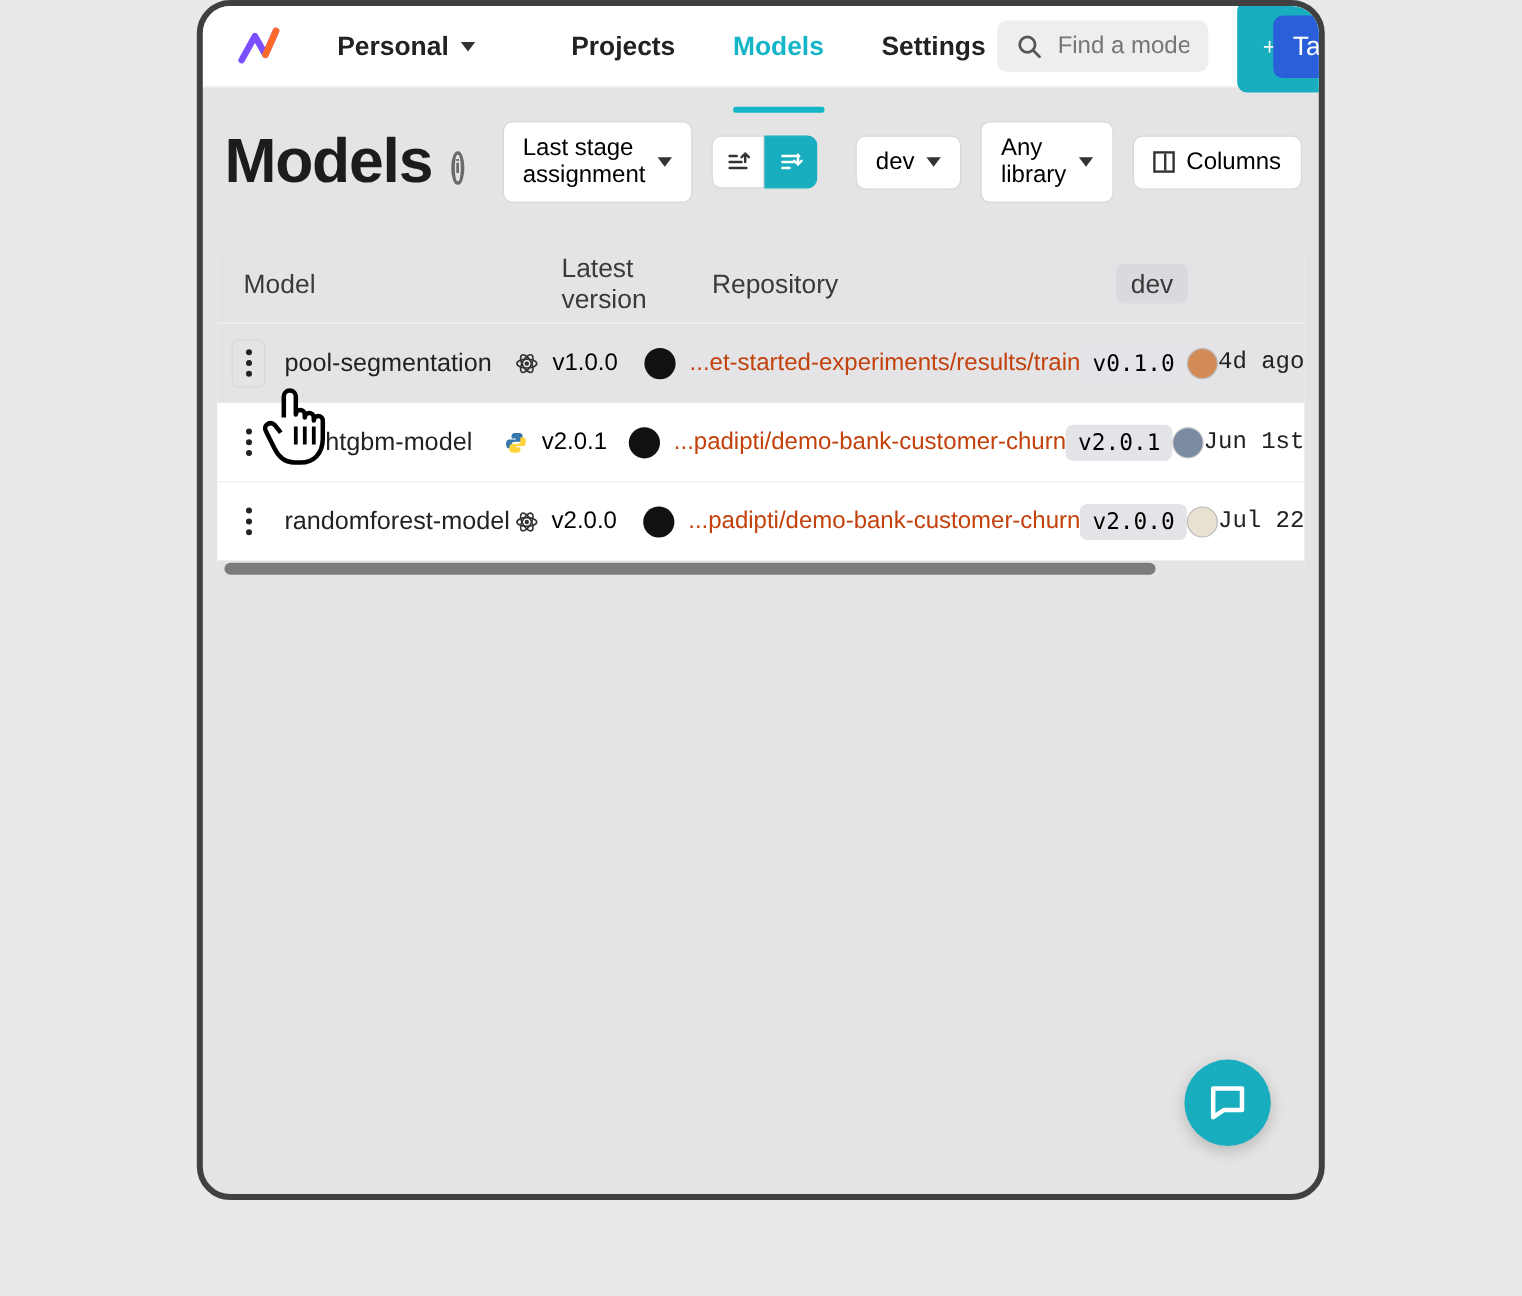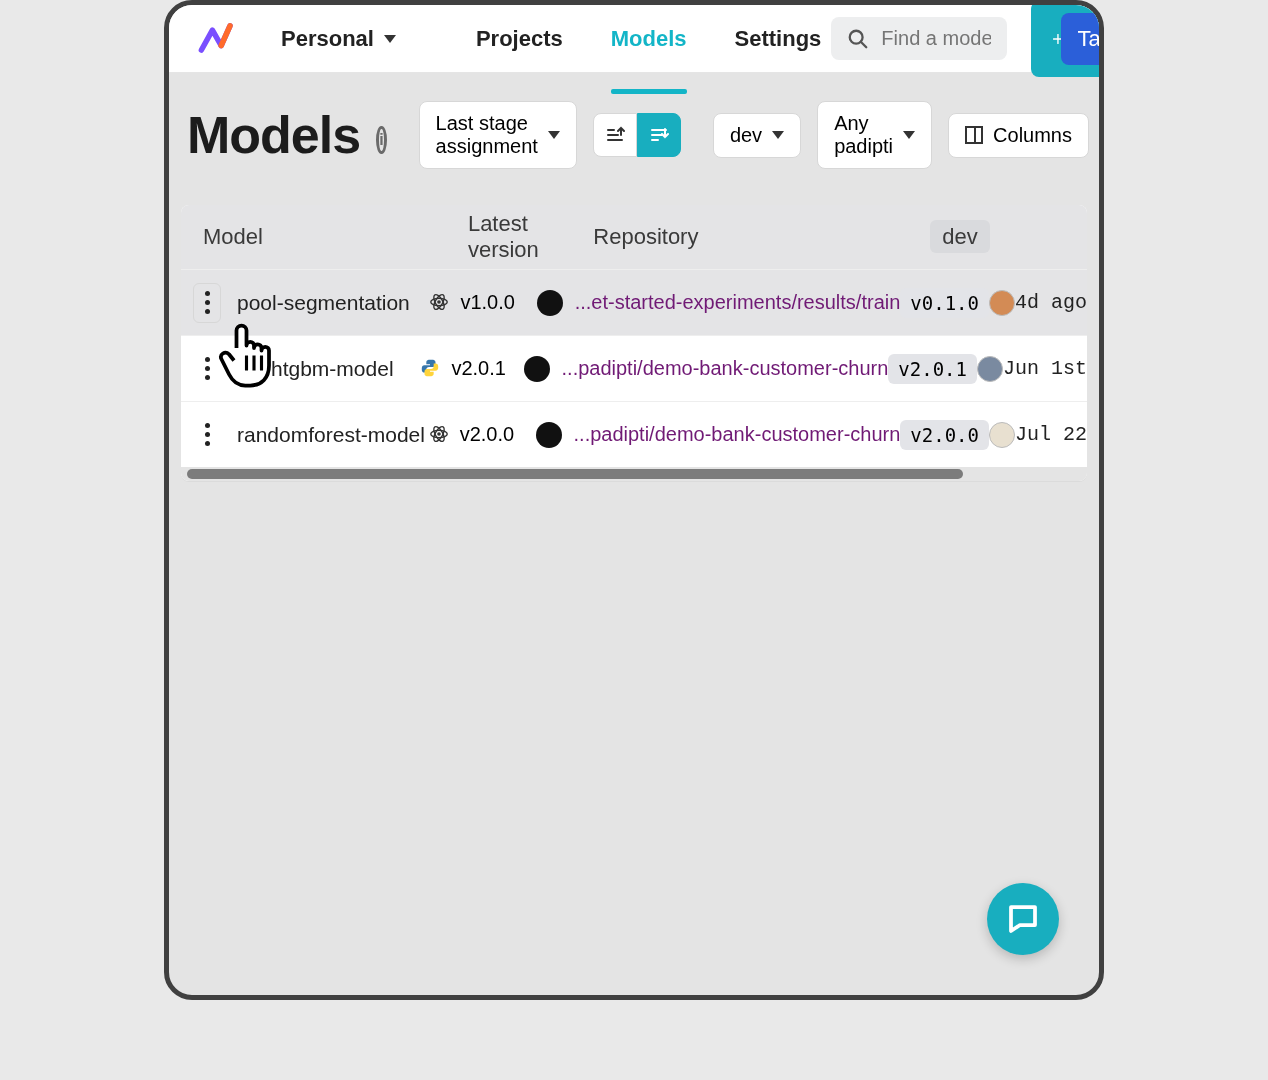--- a/index.html
+++ b/index.html
@@ -39,25 +39,25 @@
   .th-repo{ width:430px;}
   .th-dev{ width:200px; }
   .th-dev span{ background:#d9dadd; padding:4px 12px; border-radius:6px;}
   .row { display:flex; align-items:center; height:66px; border-top:1px solid #eee; font-size:21px;}
   .row.hl{ background:#e4e4e6;}
   .cell-model{ width:360px; display:flex; align-items:center; gap:16px; padding-left:12px;}
   .dots { width:28px; height:40px; border:1px solid #d7d7d7; border-radius:6px; display:flex; flex-direction:column; align-items:center; justify-content:center; gap:4px; cursor:pointer;}
   .dots i{ width:5px;height:5px;background:#222;border-radius:50%;}
   .dots.bare{ border:none;}
   .model-name{color:#222;}
-  .cell-ver{ width:160px; display:flex; align-items:flex-start; gap:10px; font-family:ui-monospace,Menlo,monospace; font-size:20px;}
+  .cell-ver{ width:160px; display:flex; align-items:flex-end; gap:10px; font-family:ui-monospace,Menlo,monospace; font-size:20px;}
   .ic-atom, .ic-py { width:22px; height:22px; }
   .cell-repo{ width:430px; display:flex; align-items:center; gap:12px;}
   .gh { width:26px;height:26px;border-radius:50%;background:#111;}
-  .repo-link{ color:#701a75; font-size:20px; white-space:nowrap; overflow:hidden; text-overflow:ellipsis; max-width:380px; cursor:pointer;}
+  .repo-link{ color:#c2410c; font-size:20px; white-space:nowrap; overflow:hidden; text-overflow:ellipsis; max-width:380px; cursor:pointer;}
   .cell-dev{ width:230px; display:flex; align-items:center; text-align:right;}
   .devver{ background:#e3e4e8; padding:4px 10px; border-radius:6px; font-family:ui-monospace,Menlo,monospace; font-size:19px;}
   .avatar{ width:26px;height:26px;border-radius:50%;background:#d38b55;border:1px solid #bbb;}
   .avatar.a2{background:#7a8aa0;}
   .avatar.a3{background:#e8e0d0;}
   .devtime{ font-size:20px; color:#222; white-space:nowrap;font-family:Liberation Mono, monospace;}
   .hscroll{ height:14px; background:#e4e4e4; position:relative;}
   .hscroll .thumb{ position:absolute; left:6px; top:2px; height:10px; width:776px; background:#7c7c7c; border-radius:6px;}
   
   .hand-cursor{ position:absolute; left:40px; top:308px; width:80px; height:80px; pointer-events:none;}
@@ -123,21 +123,21 @@
             <path d="M16 4l0 8 M13 9l3 3 3-3" stroke="#fff" stroke-width="2" fill="none" stroke-linecap="round"></path>
           </svg>
       </div>
     </div>
     <div style="width:40px"></div>
     <div class="pill">
       <span>dev</span>
       <span class="caret"></span>
     </div>
     <div class="pill">
-      <span>Any padipti</span>
+      <span>Any library</span>
       <span class="caret"></span>
     </div>
     <div class="pill columns-btn">
       <span class="grid-ic"></span>
       <span>Columns</span>
     </div>
     <button class="refresh-cut">
       <svg width="22" height="22" viewBox="0 0 24 24" style="margin-left:8px">
           <path d="M4 12a8 8 0 1 1 3 6.2" stroke="#fff" stroke-width="2.5" fill="none" stroke-linecap="round"></path>
         </svg>

